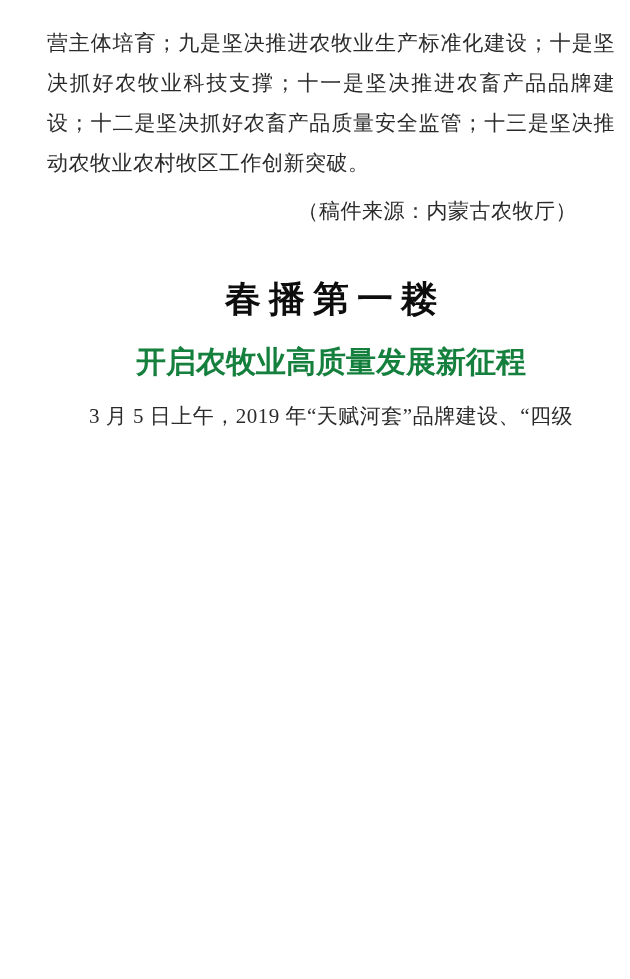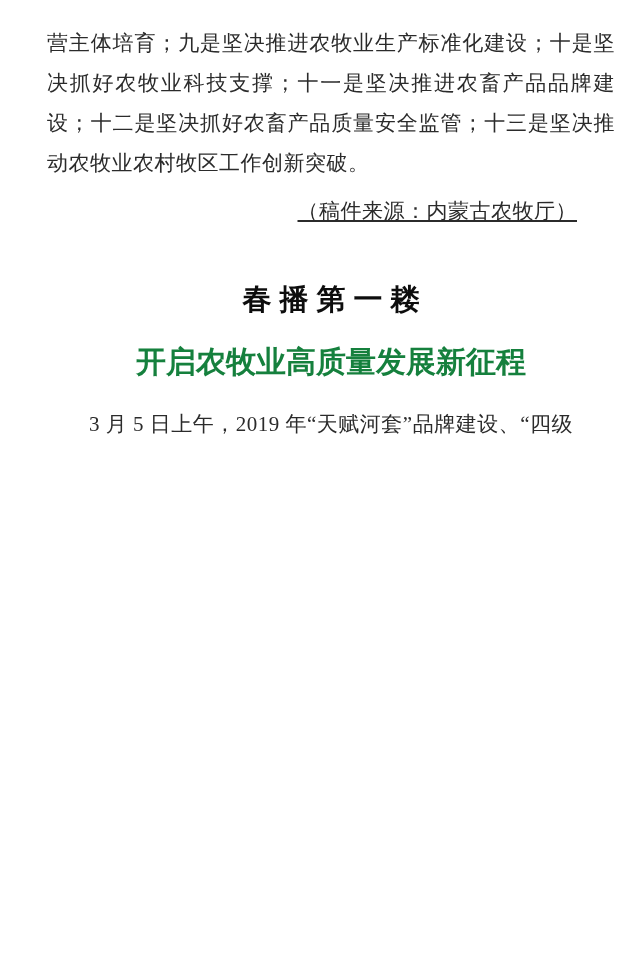--- a/index.html
+++ b/index.html
@@ -30,42 +30,41 @@
   p.indent {
     text-indent: 2em;
   }
   p.source-note {
     margin: 8px 38px 0 0;
     font-size: 21px;
     line-height: 40px;
     color: #2b2b2b;
     text-align: right;
     letter-spacing: 0.5px;
-    text-decoration: underline;
   }
   h1.title-line1 {
     margin: 50px 0 0 0;
-    font-size: 29px;
+    font-size: 36px;
     line-height: 36px;
     font-weight: bold;
     color: #0d0d0d;
     text-align: center;
     letter-spacing: 8px;
     text-indent: 8px; 
   }
   h2.title-line2 {
     margin: 27px 0 0 0;
     font-size: 30px;
     line-height: 36px;
     font-weight: bold;
     color: #15803d;
     text-align: center;
   }
   p.opening {
-    margin-top: 24px;
+    margin-top: 16px;
   }
   .page-number {
     position: absolute;
     top: 944px;
     left: 0;
     width: 100%;
     text-align: center;
     font-size: 17px;
     line-height: 24px;
     color: #1f1f2e;

